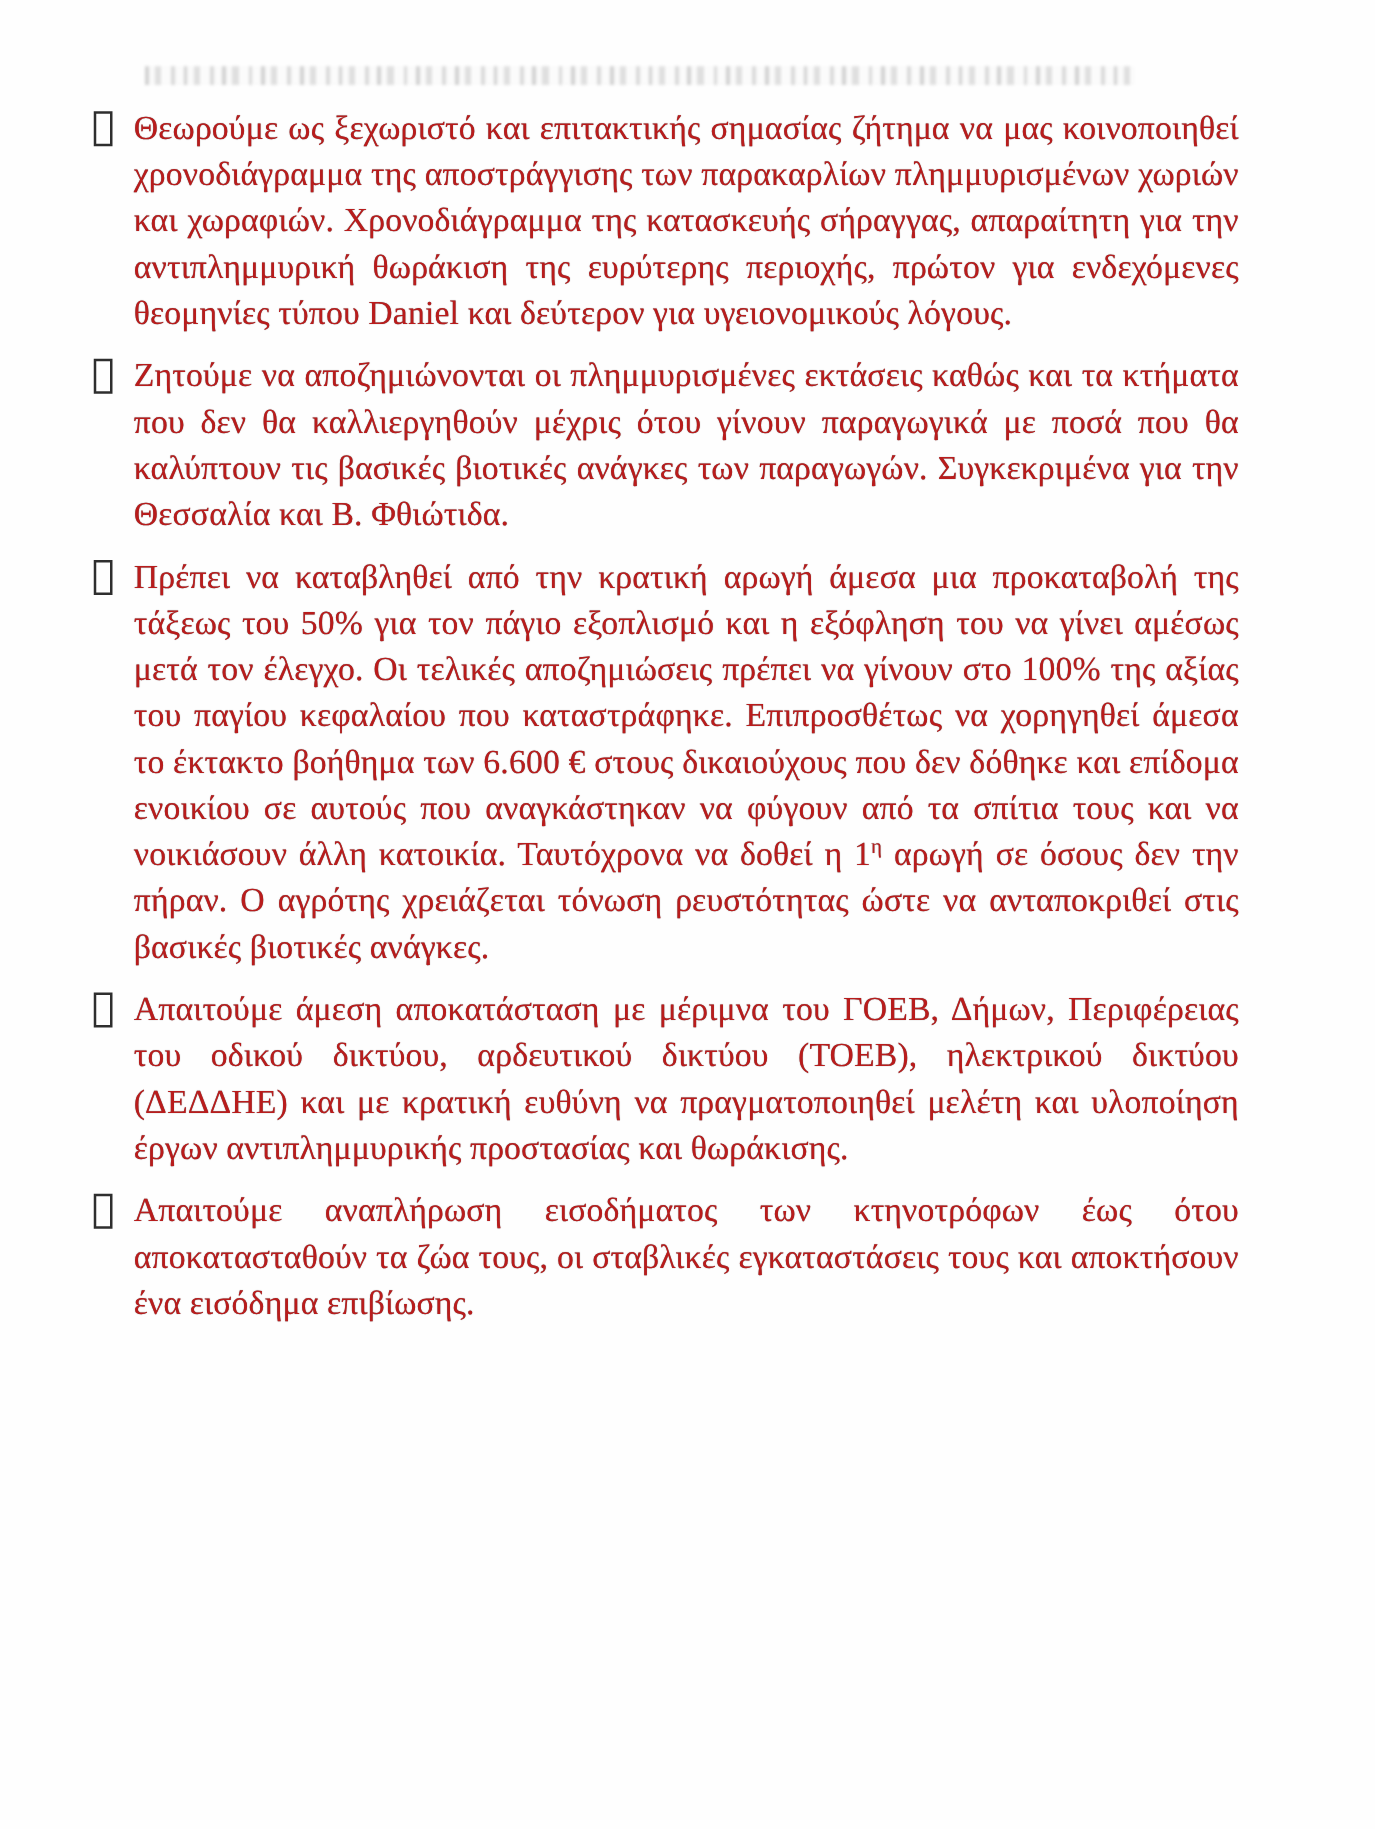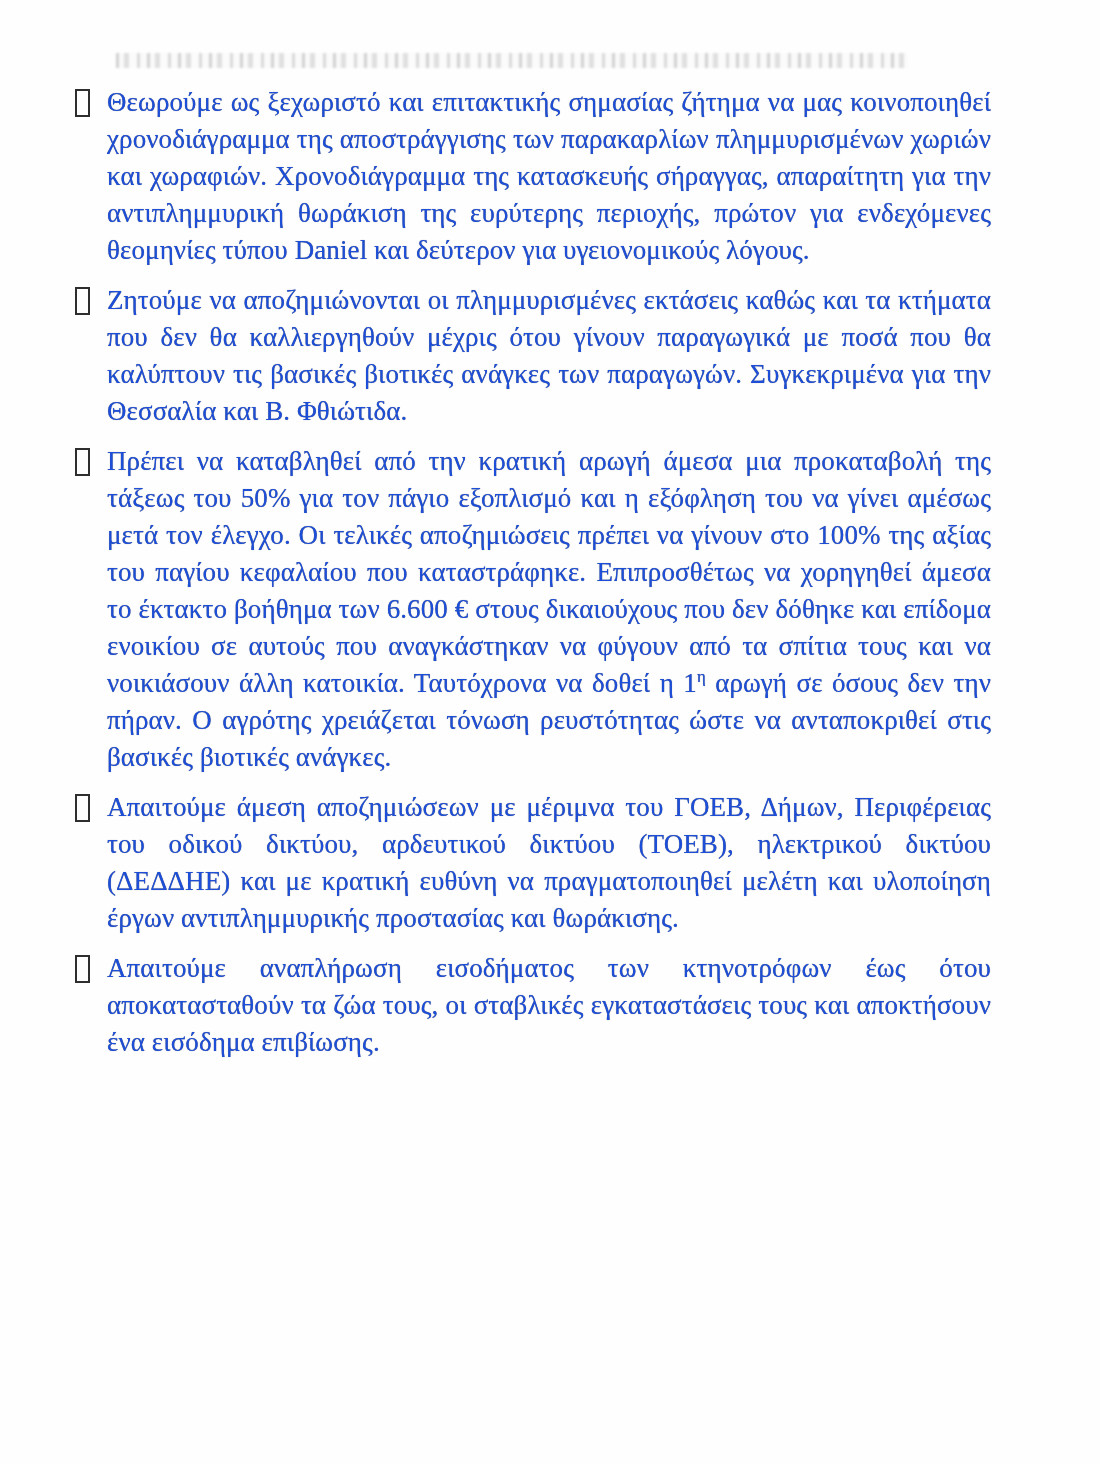--- a/index.html
+++ b/index.html
@@ -7,21 +7,21 @@
     padding: 0;
     background: #ffffff;
   }
   .page {
     position: relative;
     width: 1100px;
     height: 1463px;
     background: #fefefe;
     overflow: hidden;
     font-family: "Liberation Serif", "DejaVu Serif", serif;
-    color: #1d4ed8;
+    color: #b91c1c;
   }
   
   .scan-artifact {
     position: absolute;
     left: 116px;
     top: 53px;
     width: 792px;
     height: 15px;
     opacity: 0.38;
     filter: blur(1.3px);
@@ -87,20 +87,20 @@
       <div class="bullet-item">
         <span class="marker"></span>
         <p class="text"><span>Ζητούμε να αποζημιώνονται οι πλημμυρισμένες εκτάσεις καθώς και τα κτήματα που δεν θα καλλιεργηθούν μέχρις ότου γίνουν παραγωγικά με ποσά που θα καλύπτουν τις βασικές βιοτικές ανάγκες των παραγωγών. Συγκεκριμένα για την Θεσσαλία και Β. Φθιώτιδα.</span></p>
       </div>
       <div class="bullet-item">
         <span class="marker"></span>
         <p class="text"><span>Πρέπει να καταβληθεί από την κρατική αρωγή άμεσα μια προκαταβολή της τάξεως του 50% για τον πάγιο εξοπλισμό και η εξόφληση του να γίνει αμέσως μετά τον έλεγχο. Οι τελικές αποζημιώσεις πρέπει να γίνουν στο 100% της αξίας του παγίου κεφαλαίου που καταστράφηκε. Επιπροσθέτως να χορηγηθεί άμεσα το έκτακτο βοήθημα των 6.600 € στους δικαιούχους που δεν δόθηκε και επίδομα ενοικίου σε αυτούς που αναγκάστηκαν να φύγουν από τα σπίτια τους και να νοικιάσουν άλλη κατοικία. Ταυτόχρονα να δοθεί η 1</span><sup>η</sup><span> αρωγή σε όσους δεν την πήραν. Ο αγρότης χρειάζεται τόνωση ρευστότητας ώστε να ανταποκριθεί στις βασικές βιοτικές ανάγκες.</span></p>
       </div>
       <div class="bullet-item">
         <span class="marker"></span>
-        <p class="text"><span>Απαιτούμε άμεση αποζημιώσεων με μέριμνα του ΓΟΕΒ, Δήμων, Περιφέρειας του οδικού δικτύου, αρδευτικού δικτύου (ΤΟΕΒ), ηλεκτρικού δικτύου (ΔΕΔΔΗΕ) και με κρατική ευθύνη να πραγματοποιηθεί μελέτη και υλοποίηση έργων αντιπλημμυρικής προστασίας και θωράκισης.</span></p>
+        <p class="text"><span>Απαιτούμε άμεση αποκατάσταση με μέριμνα του ΓΟΕΒ, Δήμων, Περιφέρειας του οδικού δικτύου, αρδευτικού δικτύου (ΤΟΕΒ), ηλεκτρικού δικτύου (ΔΕΔΔΗΕ) και με κρατική ευθύνη να πραγματοποιηθεί μελέτη και υλοποίηση έργων αντιπλημμυρικής προστασίας και θωράκισης.</span></p>
       </div>
       <div class="bullet-item">
         <span class="marker"></span>
         <p class="text"><span>Απαιτούμε αναπλήρωση εισοδήματος των κτηνοτρόφων έως ότου αποκατασταθούν τα ζώα τους, οι σταβλικές εγκαταστάσεις τους και αποκτήσουν ένα εισόδημα επιβίωσης.</span></p>
       </div>
     </div>
 </div>
 
 </body></html>

